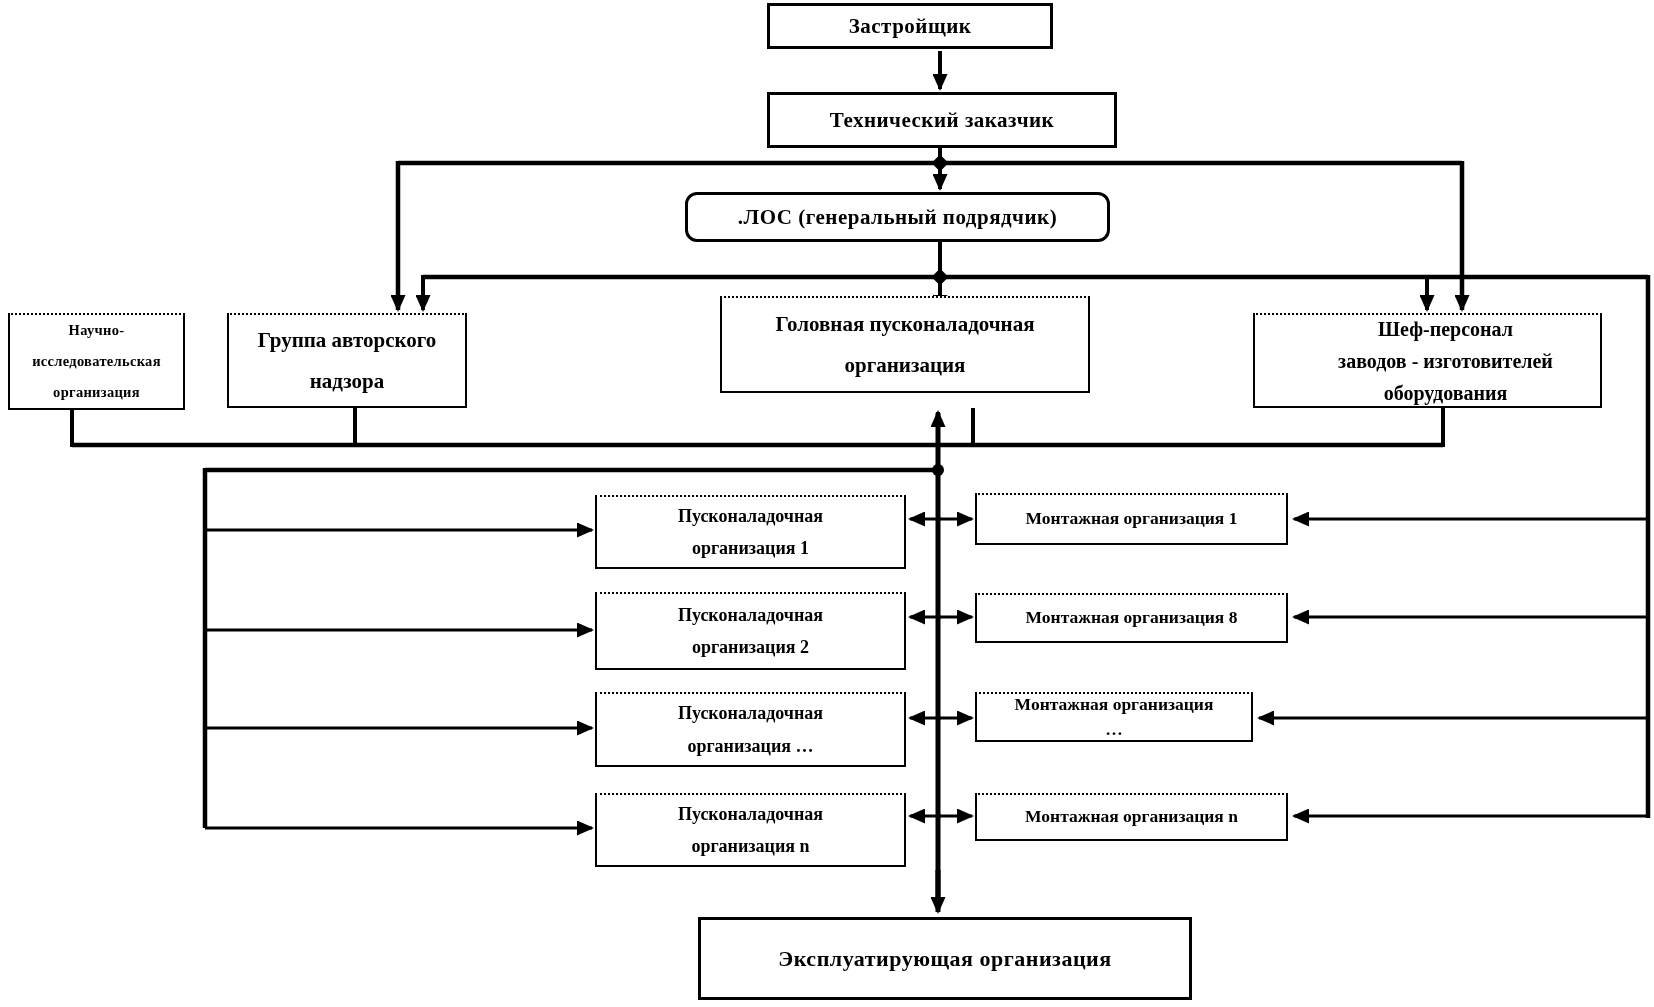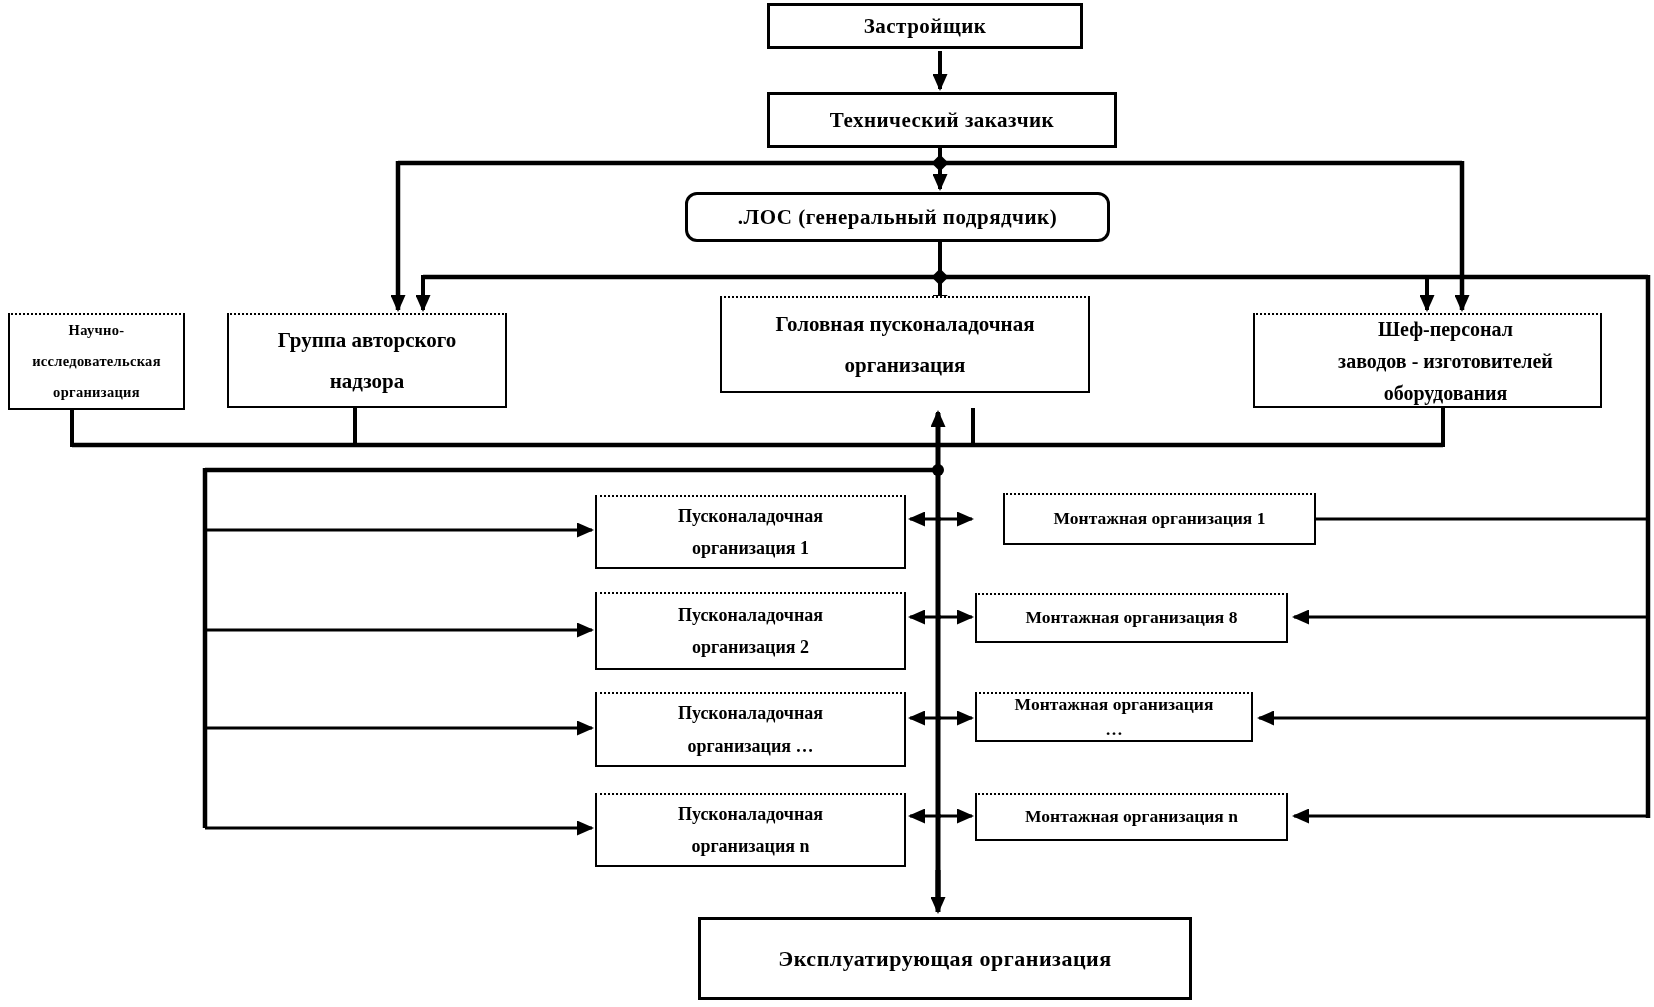--- a/index.html
+++ b/index.html
@@ -82,39 +82,39 @@
       <line x1="941" y1="816" x2="910" y2="816" stroke-width="3" marker-end="url(#ah)"></line>
       <line x1="939" y1="816" x2="972" y2="816" stroke-width="3" marker-end="url(#ah)"></line>
     </g>
     <g fill="#000">
       <rect x="934" y="157" width="12" height="12" transform="rotate(45 940 163)"></rect>
       <rect x="934" y="271" width="12" height="12" transform="rotate(45 940 277)"></rect>
       <circle cx="938" cy="470" r="6"></circle>
     </g>
   </svg>
 
-  <div class="node n-developer" style="left:767px;top:3px;width:316px;height:46px;">
+  <div class="node n-developer" style="left:767px;top:3px;width:286px;height:46px;">
     <span class="lbl">Застройщик</span>
   </div>
 
   <div class="node n-tech" style="left:767px;top:92px;width:350px;height:56px;">
     <span class="lbl">Технический заказчик</span>
   </div>
 
   <div class="node n-los" style="left:685px;top:192px;width:425px;height:50px;border-radius:12px;">
     <span class="lbl">.ЛОС (генеральный подрядчик)</span>
   </div>
 
   <div class="node dotted n-research" style="left:8px;top:313px;width:177px;height:97px;">
     <span class="lbl">Научно-
 исследовательская
 организация</span>
   </div>
 
-  <div class="node dotted n-author" style="left:227px;top:313px;width:280px;height:95px;">
+  <div class="node dotted n-author" style="left:227px;top:313px;width:240px;height:95px;">
     <span class="lbl">Группа авторского
 надзора</span>
   </div>
 
   <div class="node dotted n-head" style="left:720px;top:296px;width:370px;height:97px;">
     <span class="lbl">Головная пусконаладочная
 организация</span>
   </div>
 
   <div class="node dotted n-chief" style="left:1253px;top:313px;width:349px;height:95px;padding-left:36px;">
@@ -133,21 +133,21 @@
   </div>
   <div class="node dotted n-pno" style="left:595px;top:692px;width:311px;height:75px;">
     <span class="lbl">Пусконаладочная
 организация …</span>
   </div>
   <div class="node dotted n-pno" style="left:595px;top:793px;width:311px;height:74px;">
     <span class="lbl">Пусконаладочная
 организация n</span>
   </div>
 
-  <div class="node dotted n-mont" style="left:975px;top:493px;width:313px;height:52px;margin-left:28px;">
+  <div class="node dotted n-mont" style="left:975px;top:493px;width:313px;height:52px;">
     <span class="lbl">Монтажная организация 1</span>
   </div>
   <div class="node dotted n-mont" style="left:975px;top:593px;width:313px;height:50px;">
     <span class="lbl">Монтажная организация 8</span>
   </div>
   <div class="node dotted n-mont" style="left:975px;top:692px;width:278px;height:50px;">
     <span class="lbl">Монтажная организация
 …</span>
   </div>
   <div class="node dotted n-mont" style="left:975px;top:793px;width:313px;height:48px;">

